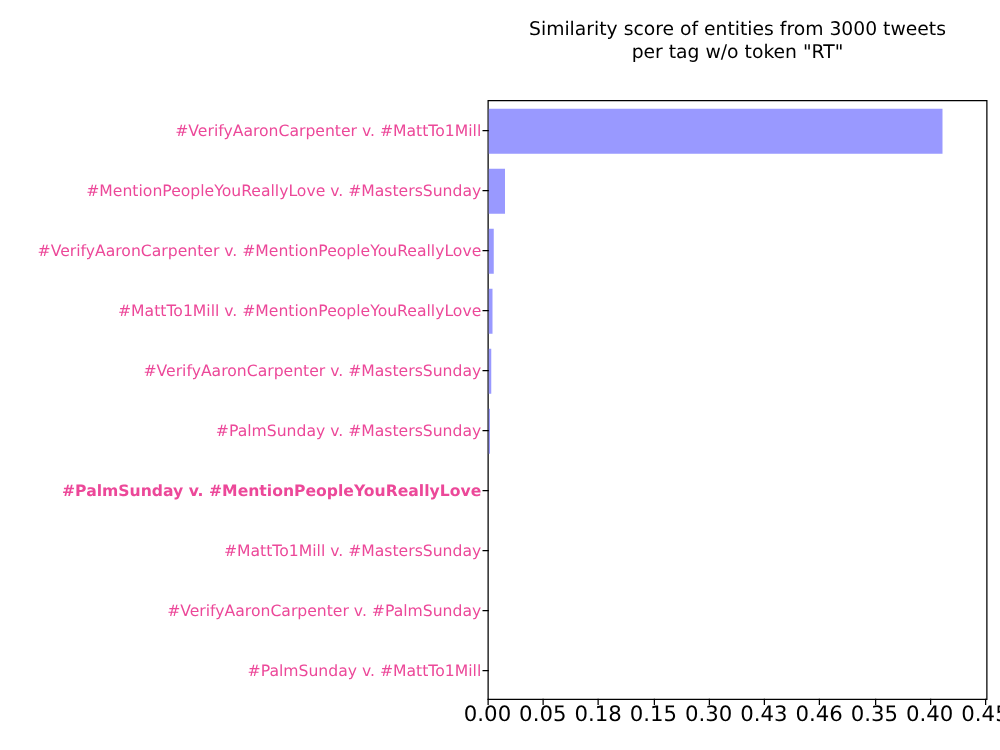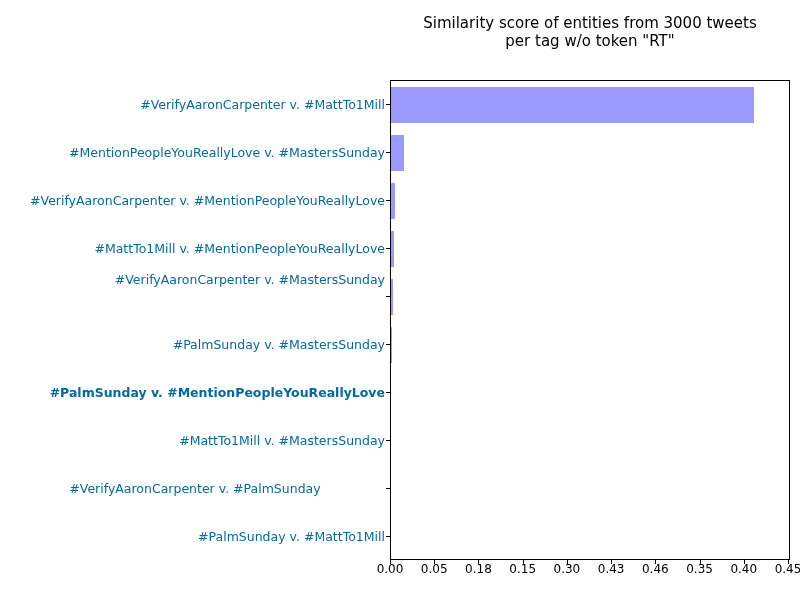--- a/index.html
+++ b/index.html
@@ -41,27 +41,27 @@
     position: absolute;
     background: #9999ff;
     height: 36px;
   }
   .ylabel {
     position: absolute;
     right: 415px;
     width: 380px;
     text-align: right;
     font-size: 12.5px;
-    color: #0369a1;
+    color: #ec4899;
     transform: translateY(-50%);
   }
   .xtick {
     position: absolute;
     top: 562px;
-    font-size: 12px;
+    font-size: 17px;
     color: #000;
     transform: translateX(-50%);
   }
   .xtick-mark {
     position: absolute;
     top: 559px;
     width: 1px;
     height: 5px;
     background: #000;
   }
@@ -92,25 +92,25 @@
       <div class="bar" style="left: 0px; top: 342px; width: 0px;"></div>
       <div class="bar" style="left: 0px; top: 390px; width: 0px;"></div>
       <div class="bar" style="left: 0px; top: 438px; width: 0px;"></div>
     </div>
 
   <div id="ylabels">
       <div class="ylabel" style="top: 104px;">#VerifyAaronCarpenter v. #MattTo1Mill</div>
       <div class="ylabel" style="top: 152px;">#MentionPeopleYouReallyLove v. #MastersSunday</div>
       <div class="ylabel" style="top: 200px;">#VerifyAaronCarpenter v. #MentionPeopleYouReallyLove</div>
       <div class="ylabel" style="top: 248px;">#MattTo1Mill v. #MentionPeopleYouReallyLove</div>
-      <div class="ylabel" style="top: 279px;">#VerifyAaronCarpenter v. #MastersSunday</div>
+      <div class="ylabel" style="top: 296px;">#VerifyAaronCarpenter v. #MastersSunday</div>
       <div class="ylabel" style="top: 344px;">#PalmSunday v. #MastersSunday</div>
       <div class="ylabel" style="top: 392px; font-weight: bold;">#PalmSunday v. #MentionPeopleYouReallyLove</div>
       <div class="ylabel" style="top: 440px;">#MattTo1Mill v. #MastersSunday</div>
-      <div class="ylabel" style="top: 488px; text-align: center;">#VerifyAaronCarpenter v. #PalmSunday</div>
+      <div class="ylabel" style="top: 488px;">#VerifyAaronCarpenter v. #PalmSunday</div>
       <div class="ylabel" style="top: 536px;">#PalmSunday v. #MattTo1Mill</div>
     </div>
   <div id="xticks">
       <div class="xtick" style="left: 390px;">0.00</div>
       <div class="xtick-mark" style="left: 390px;"></div>
       <div class="xtick" style="left: 434.222px;">0.05</div>
       <div class="xtick-mark" style="left: 434.222px;"></div>
       <div class="xtick" style="left: 478.444px;">0.18</div>
       <div class="xtick-mark" style="left: 478.444px;"></div>
       <div class="xtick" style="left: 522.667px;">0.15</div>

